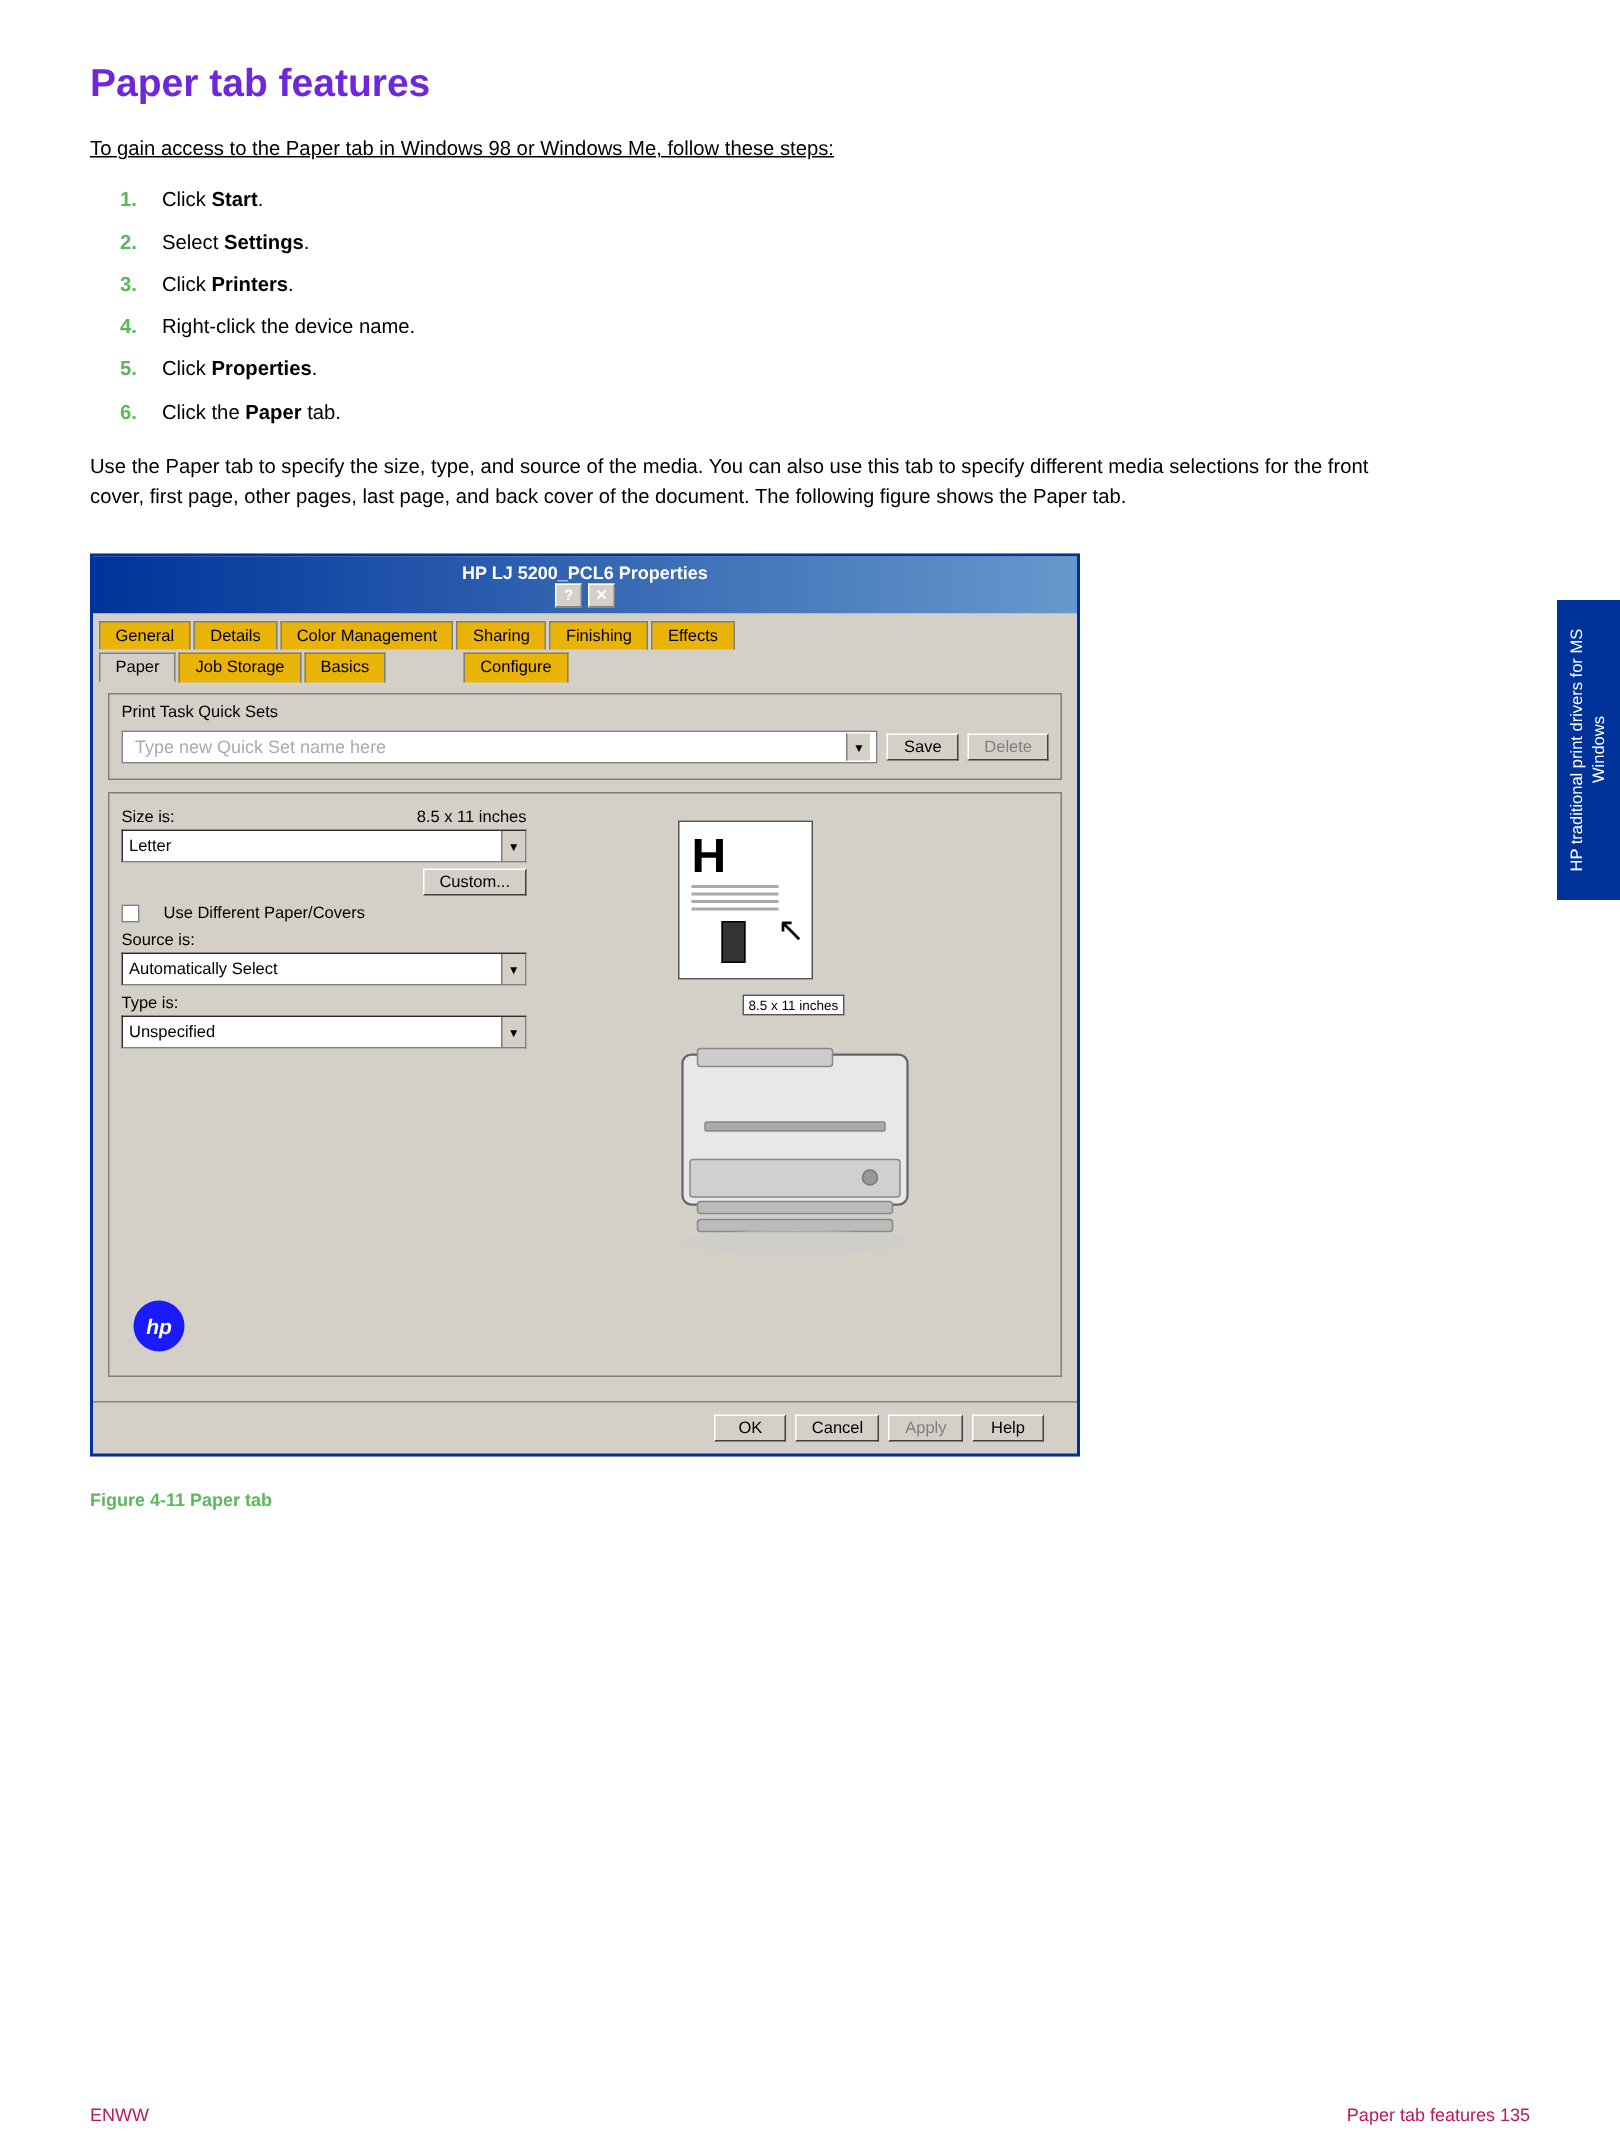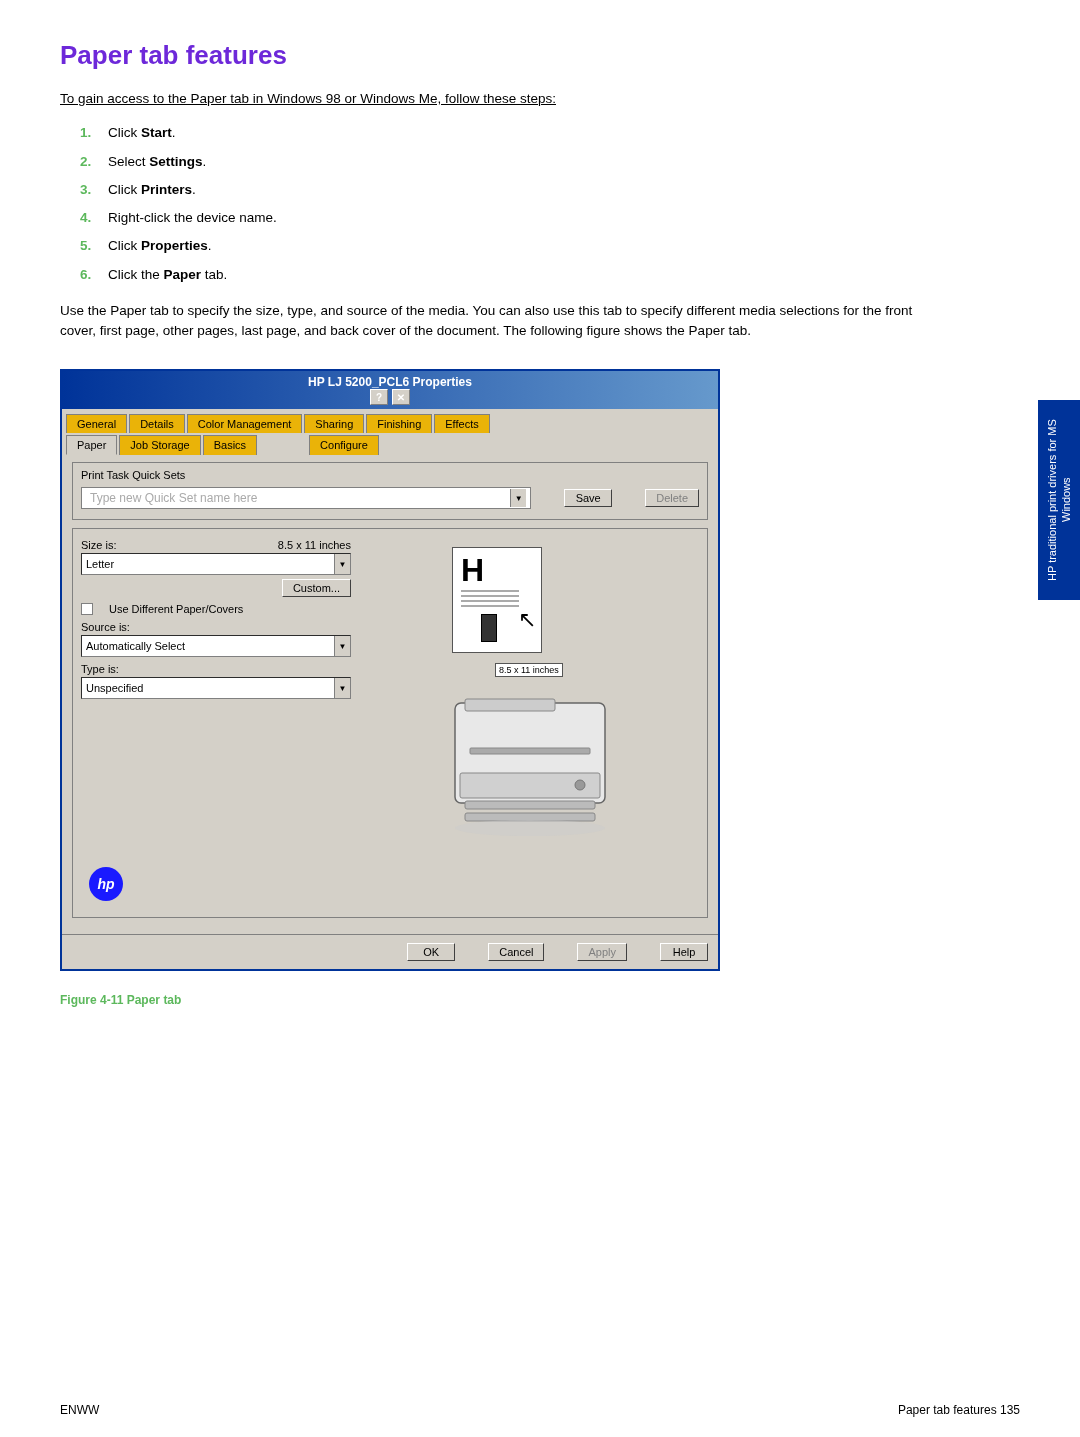--- a/index.html
+++ b/index.html
@@ -169,21 +169,20 @@
       background: #d4d0c8;
       border: 1px solid #808080;
       border-top-color: #fff;
       border-left-color: #fff;
       border-right-color: #404040;
       border-bottom-color: #404040;
       padding: 2px 10px;
       font-size: 11px;
       cursor: pointer;
       min-width: 48px;
-      margin-left: 27px;
     }
 
     .win-btn.disabled {
       color: #808080;
     }
 
     .paper-options-area {
       display: flex;
       gap: 10px;
     }
@@ -263,21 +262,21 @@
     .source-label, .type-label {
       font-size: 11px;
       margin-bottom: 2px;
     }
 
     
     .dialog-bottom {
       display: flex;
       justify-content: flex-end;
       gap: 6px;
-      padding: 8px 10px;
+      padding: 8px 22px;
       border-top: 1px solid #808080;
     }
 
     
     .hp-logo {
       display: inline-block;
       width: 34px;
       height: 34px;
       background: #1a1aff;
       border-radius: 50%;
@@ -320,21 +319,21 @@
 
     
     .page-footer {
       position: absolute;
       bottom: 20px;
       left: 60px;
       right: 60px;
       display: flex;
       justify-content: space-between;
       font-size: 12px;
-      color: #000000;
+      color: #be185d;
     }
 
     .tabs-row1 {
       display: flex;
       gap: 2px;
     }
 
     .dialog-tabs-container {
       padding: 4px 4px 0 4px;
       background: #d4d0c8;

